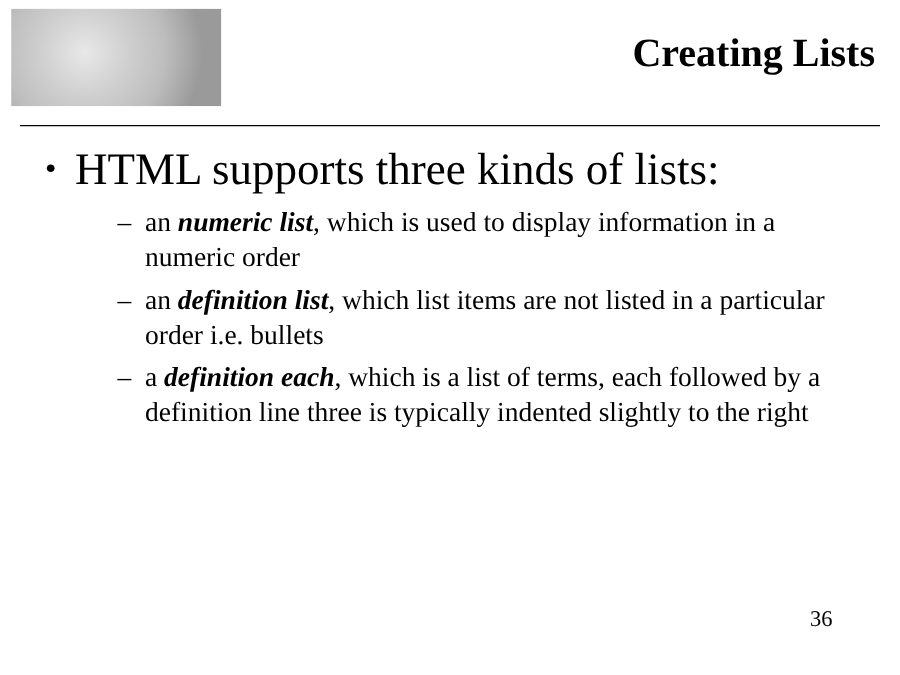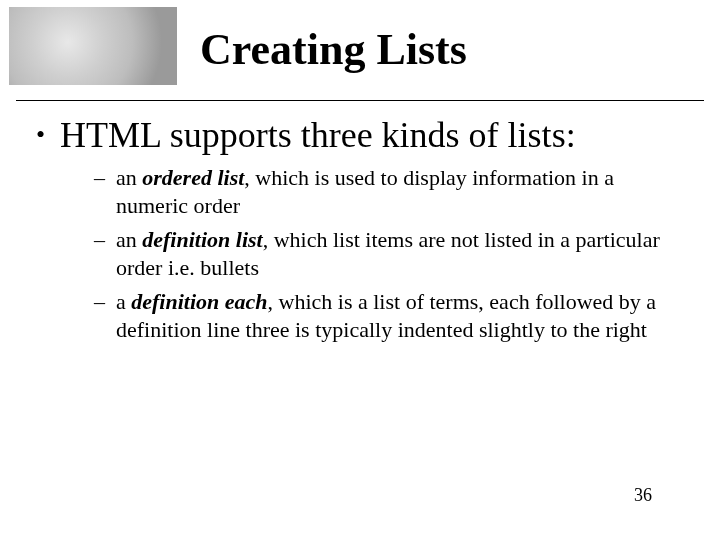--- a/index.html
+++ b/index.html
@@ -11,56 +11,56 @@
     background:
       radial-gradient(circle at 35% 45%, #e8e8e8 0%, #cfcfcf 30%, #bdbdbd 55%, #9a9a9a 80%),
       linear-gradient(90deg, #888 0, #888 1px, transparent 1px, transparent 14px),
       linear-gradient(0deg, #888 0, #888 1px, transparent 1px, transparent 14px);
     background-size: cover, 14px 14px, 14px 14px;
     filter: grayscale(100%);
     border: 1px solid #fff;
   }
   .title {
     position: absolute; top: 24px; left: 200px; right: 20px;
-    text-align: left; font-weight: bold; font-size: 44px;
+    text-align: right; font-weight: bold; font-size: 32px;
   }
   .hr { position: absolute; top: 100px; left: 16px; right: 16px; height: 1px; background: #000; }
   .body { position: absolute; top: 120px; left: 36px; right: 36px; }
   .l1 { display: flex; align-items: flex-start; margin-bottom: 14px; }
   .l1 .bullet { width: 24px; font-size: 26px; line-height: 30px; }
   .l1 .text { font-size: 36px; line-height: 30px; }
   .sub { margin-left: 58px; }
   .l2 { display: flex; align-items: flex-start; margin-bottom: 6px; }
   .l2 .dash { width: 22px; font-size: 22px; line-height: 28px; }
   .l2 .text { font-size: 22px; line-height: 28px; max-width: 560px; }
   .bi { font-weight: bold; font-style: italic; }
   .footer { position: absolute; bottom: 14px; left: 0; right: 0; height: 40px; }
   .footer-center { position: absolute; left: 0; right: 0; text-align: center; font-size: 14px; line-height: 18px; }
-  .page-num { position: absolute; right: 68px; bottom: 20px; font-size: 18px; }
+  .page-num { position: absolute; right: 54px; bottom: 20px; font-size: 18px; }
 </style>
 </head>
 <body>
 <div class="slide">
 
   <div class="header">
     <div class="thumb"></div>
     <div class="title">Creating Lists</div>
   </div>
   <div class="hr"></div>
 
   <div class="body">
     <div class="l1">
       <div class="bullet">•</div>
       <div class="text">HTML supports three kinds of lists:</div>
     </div>
     <div class="sub">
       <div class="l2">
         <div class="dash">–</div>
         <div class="text">
-          <span>an </span><span class="bi">ordered list</span><span>, which is used to display information in a numeric order</span>
+          <span>an </span><span class="bi">numeric list</span><span>, which is used to display information in a numeric order</span>
         </div>
       </div>
       <div class="l2">
         <div class="dash">–</div>
         <div class="text">
           <span>an </span><span class="bi">definition list</span><span>, which list items are not listed in a particular order i.e. bullets</span>
         </div>
       </div>
       <div class="l2">
         <div class="dash">–</div>

